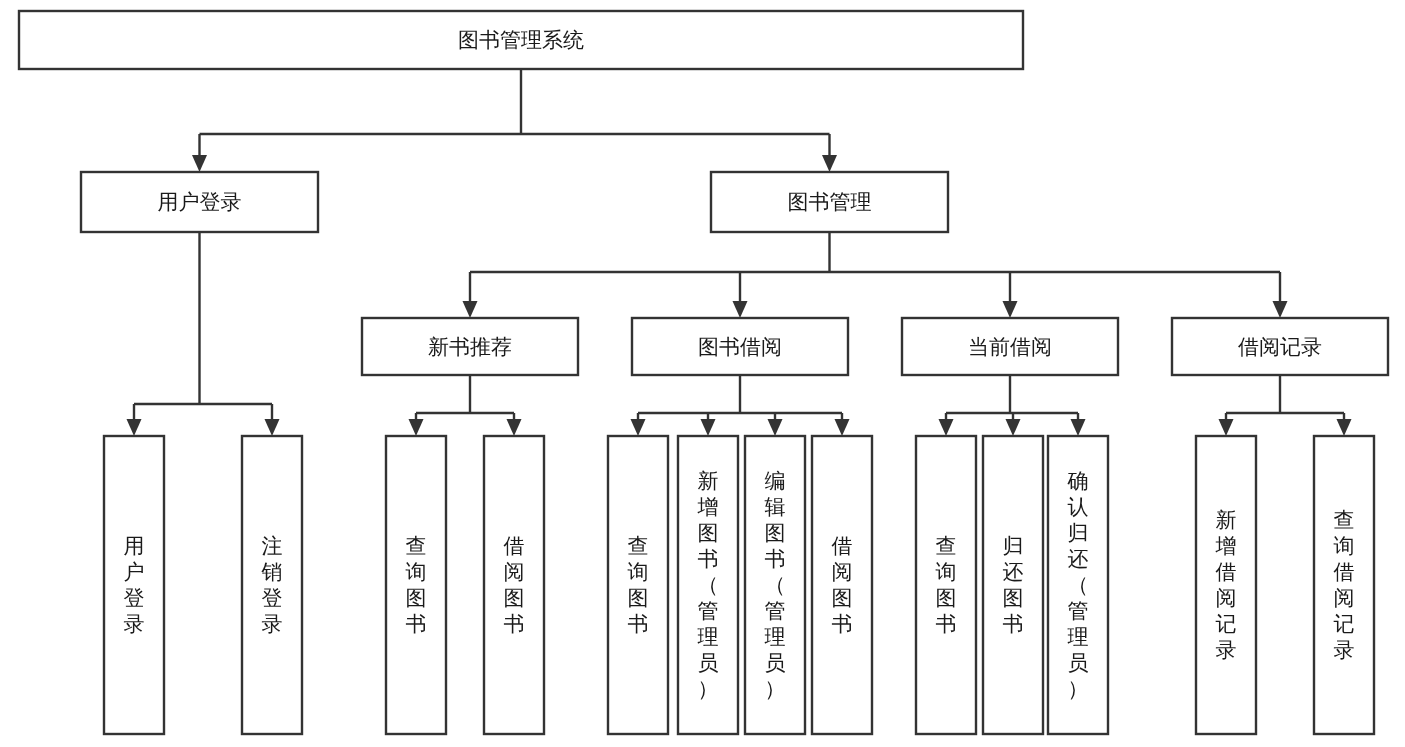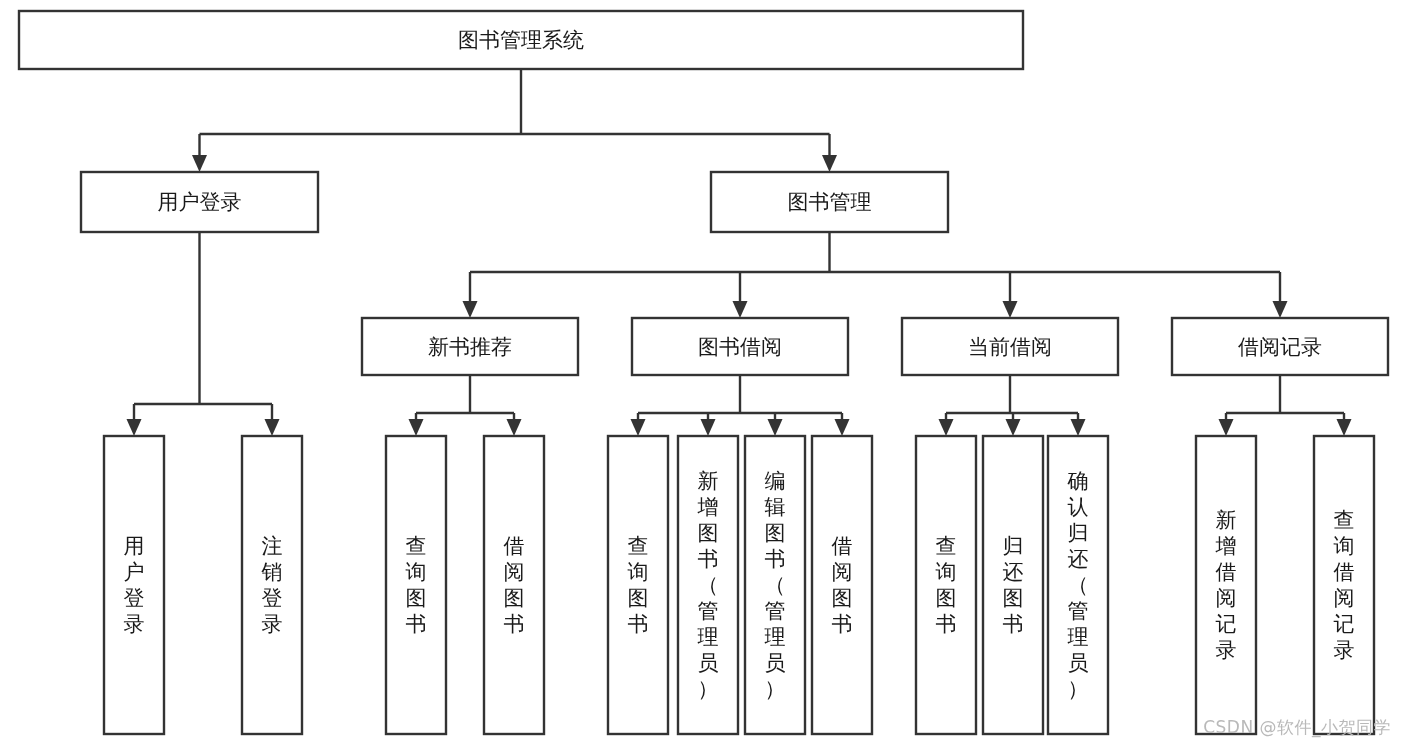--- a/index.html
+++ b/index.html
@@ -272,14 +272,13 @@
           <text x="1344" y="527.28" class="vert-char">查</text>
           <text x="1344" y="553.28" class="vert-char">询</text>
           <text x="1344" y="579.28" class="vert-char">借</text>
           <text x="1344" y="605.28" class="vert-char">阅</text>
           <text x="1344" y="631.28" class="vert-char">记</text>
           <text x="1344" y="657.28" class="vert-char">录</text>
           <title>查询借阅记录</title>
         </g>
       </g>
   </svg>
-  <div class="watermark">CSDN @软件_小贺同学</div>
 </div>
 
 </body></html>

